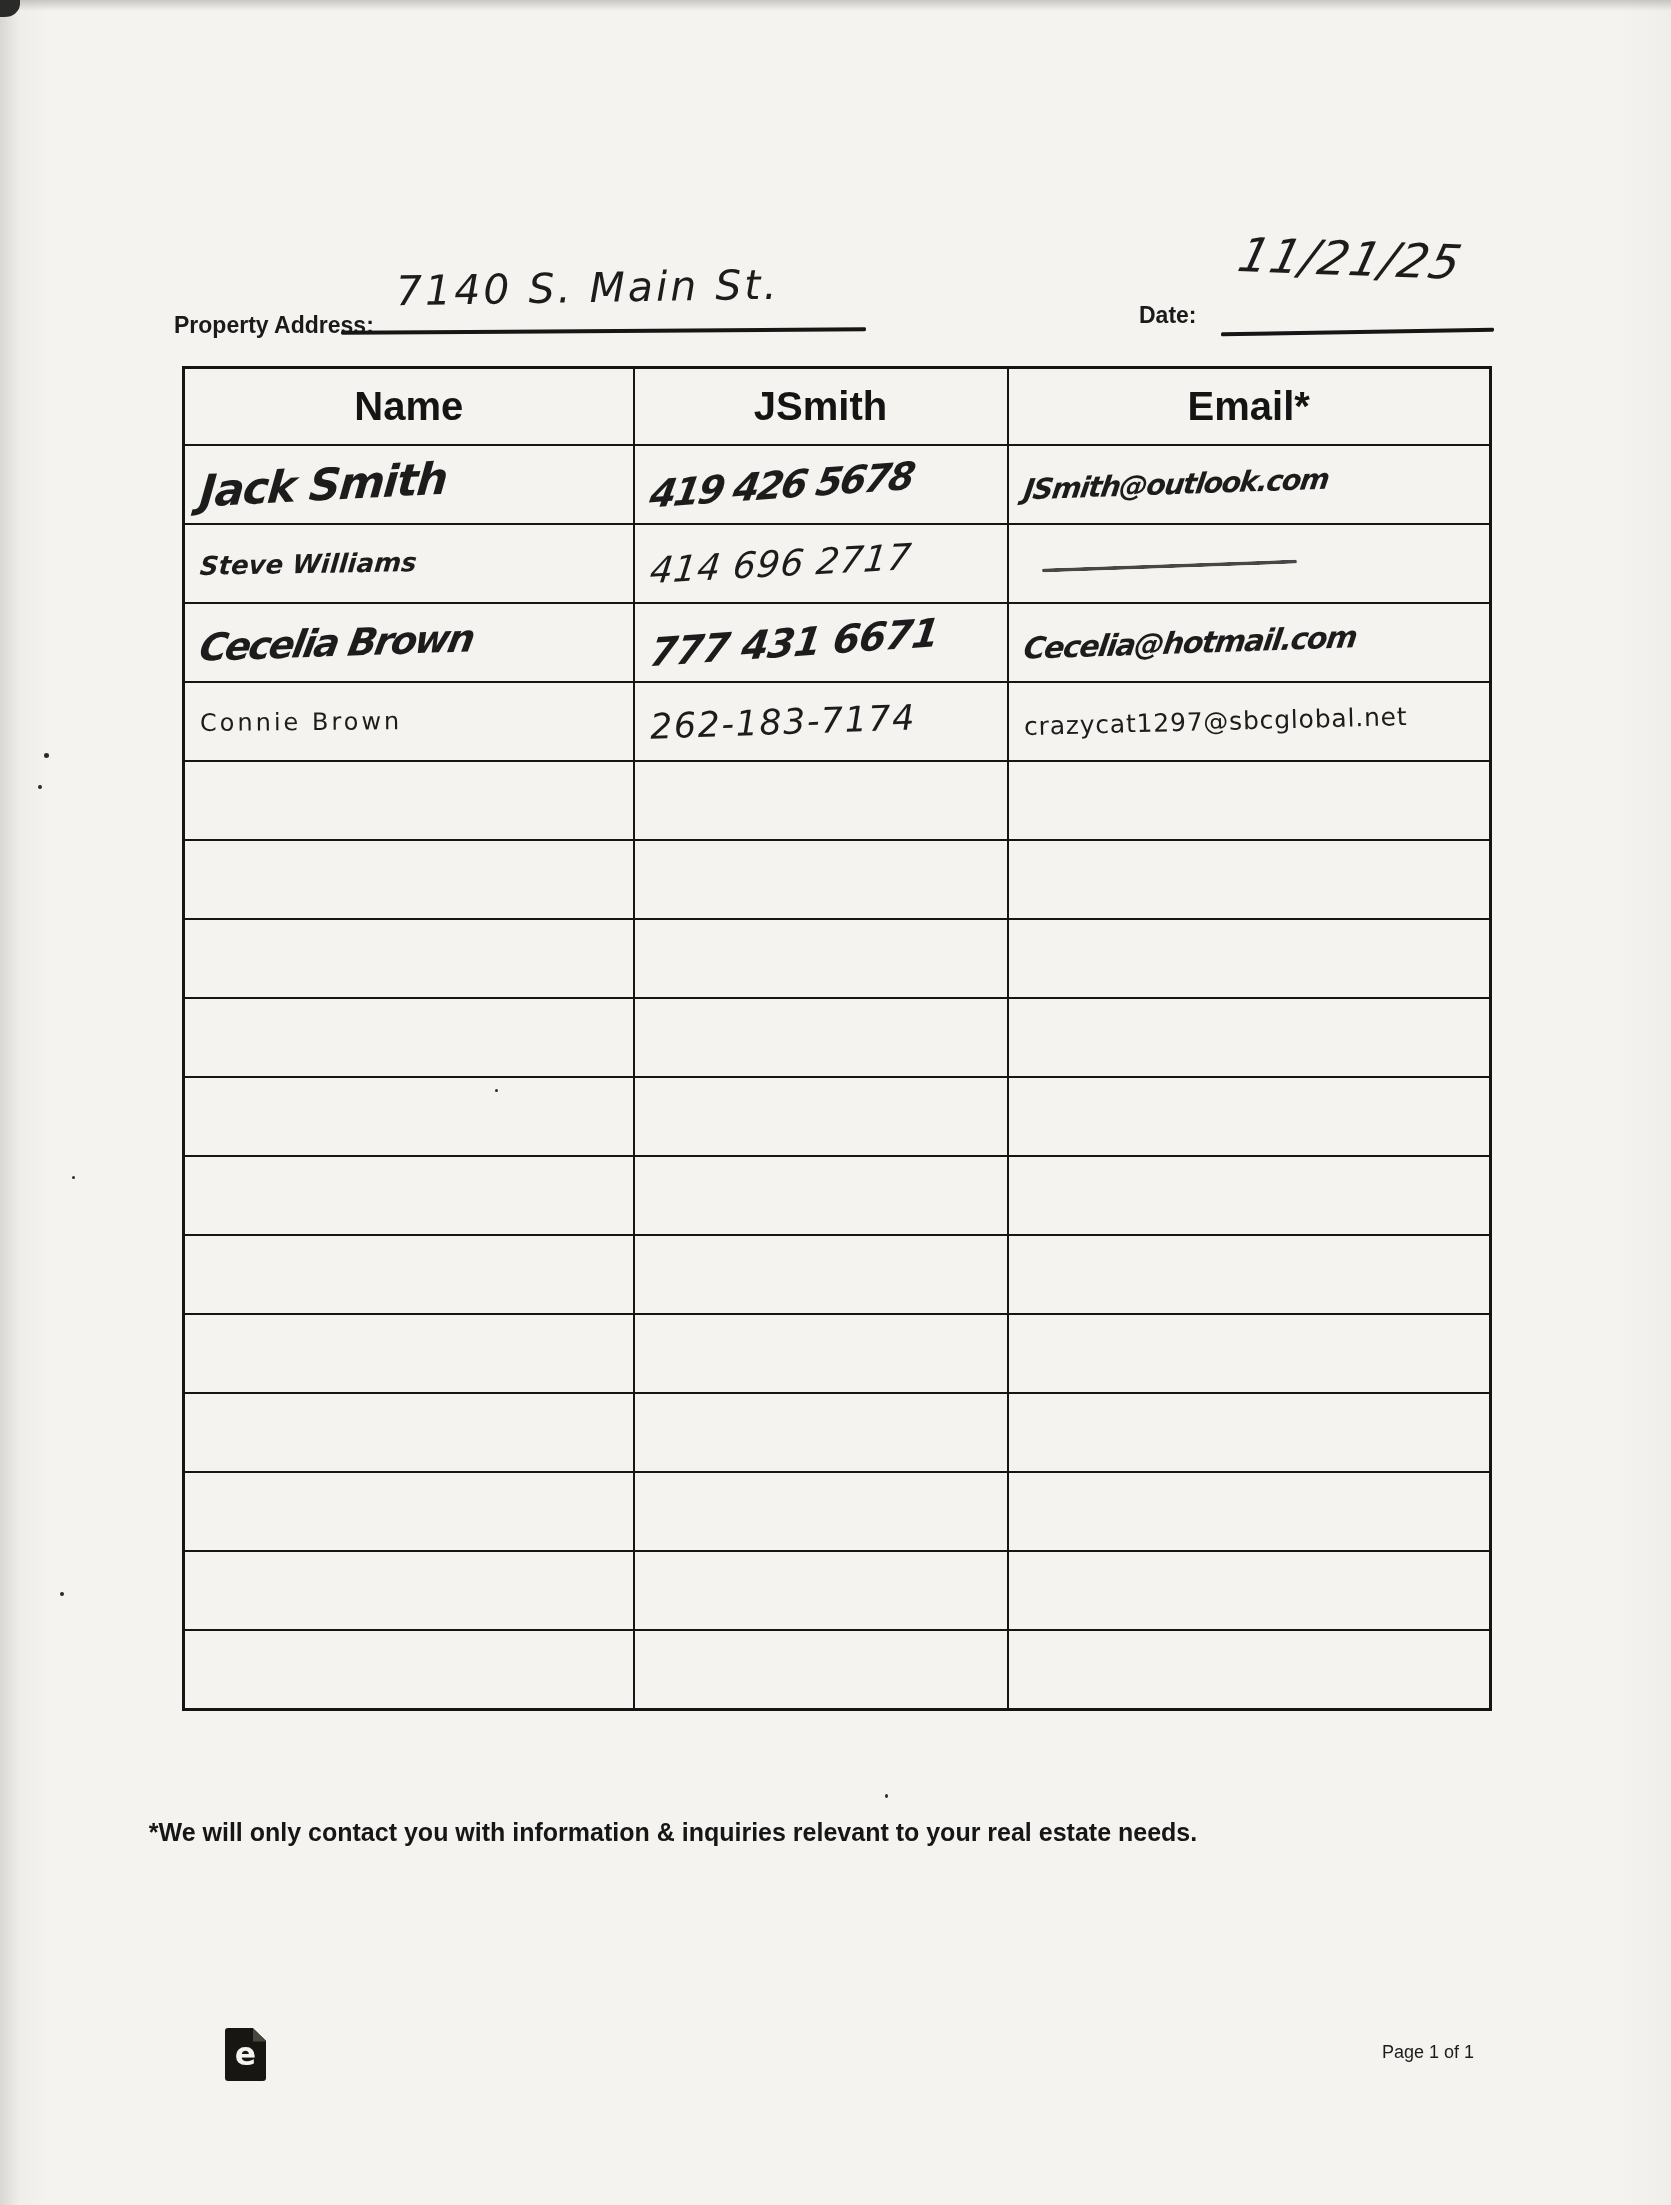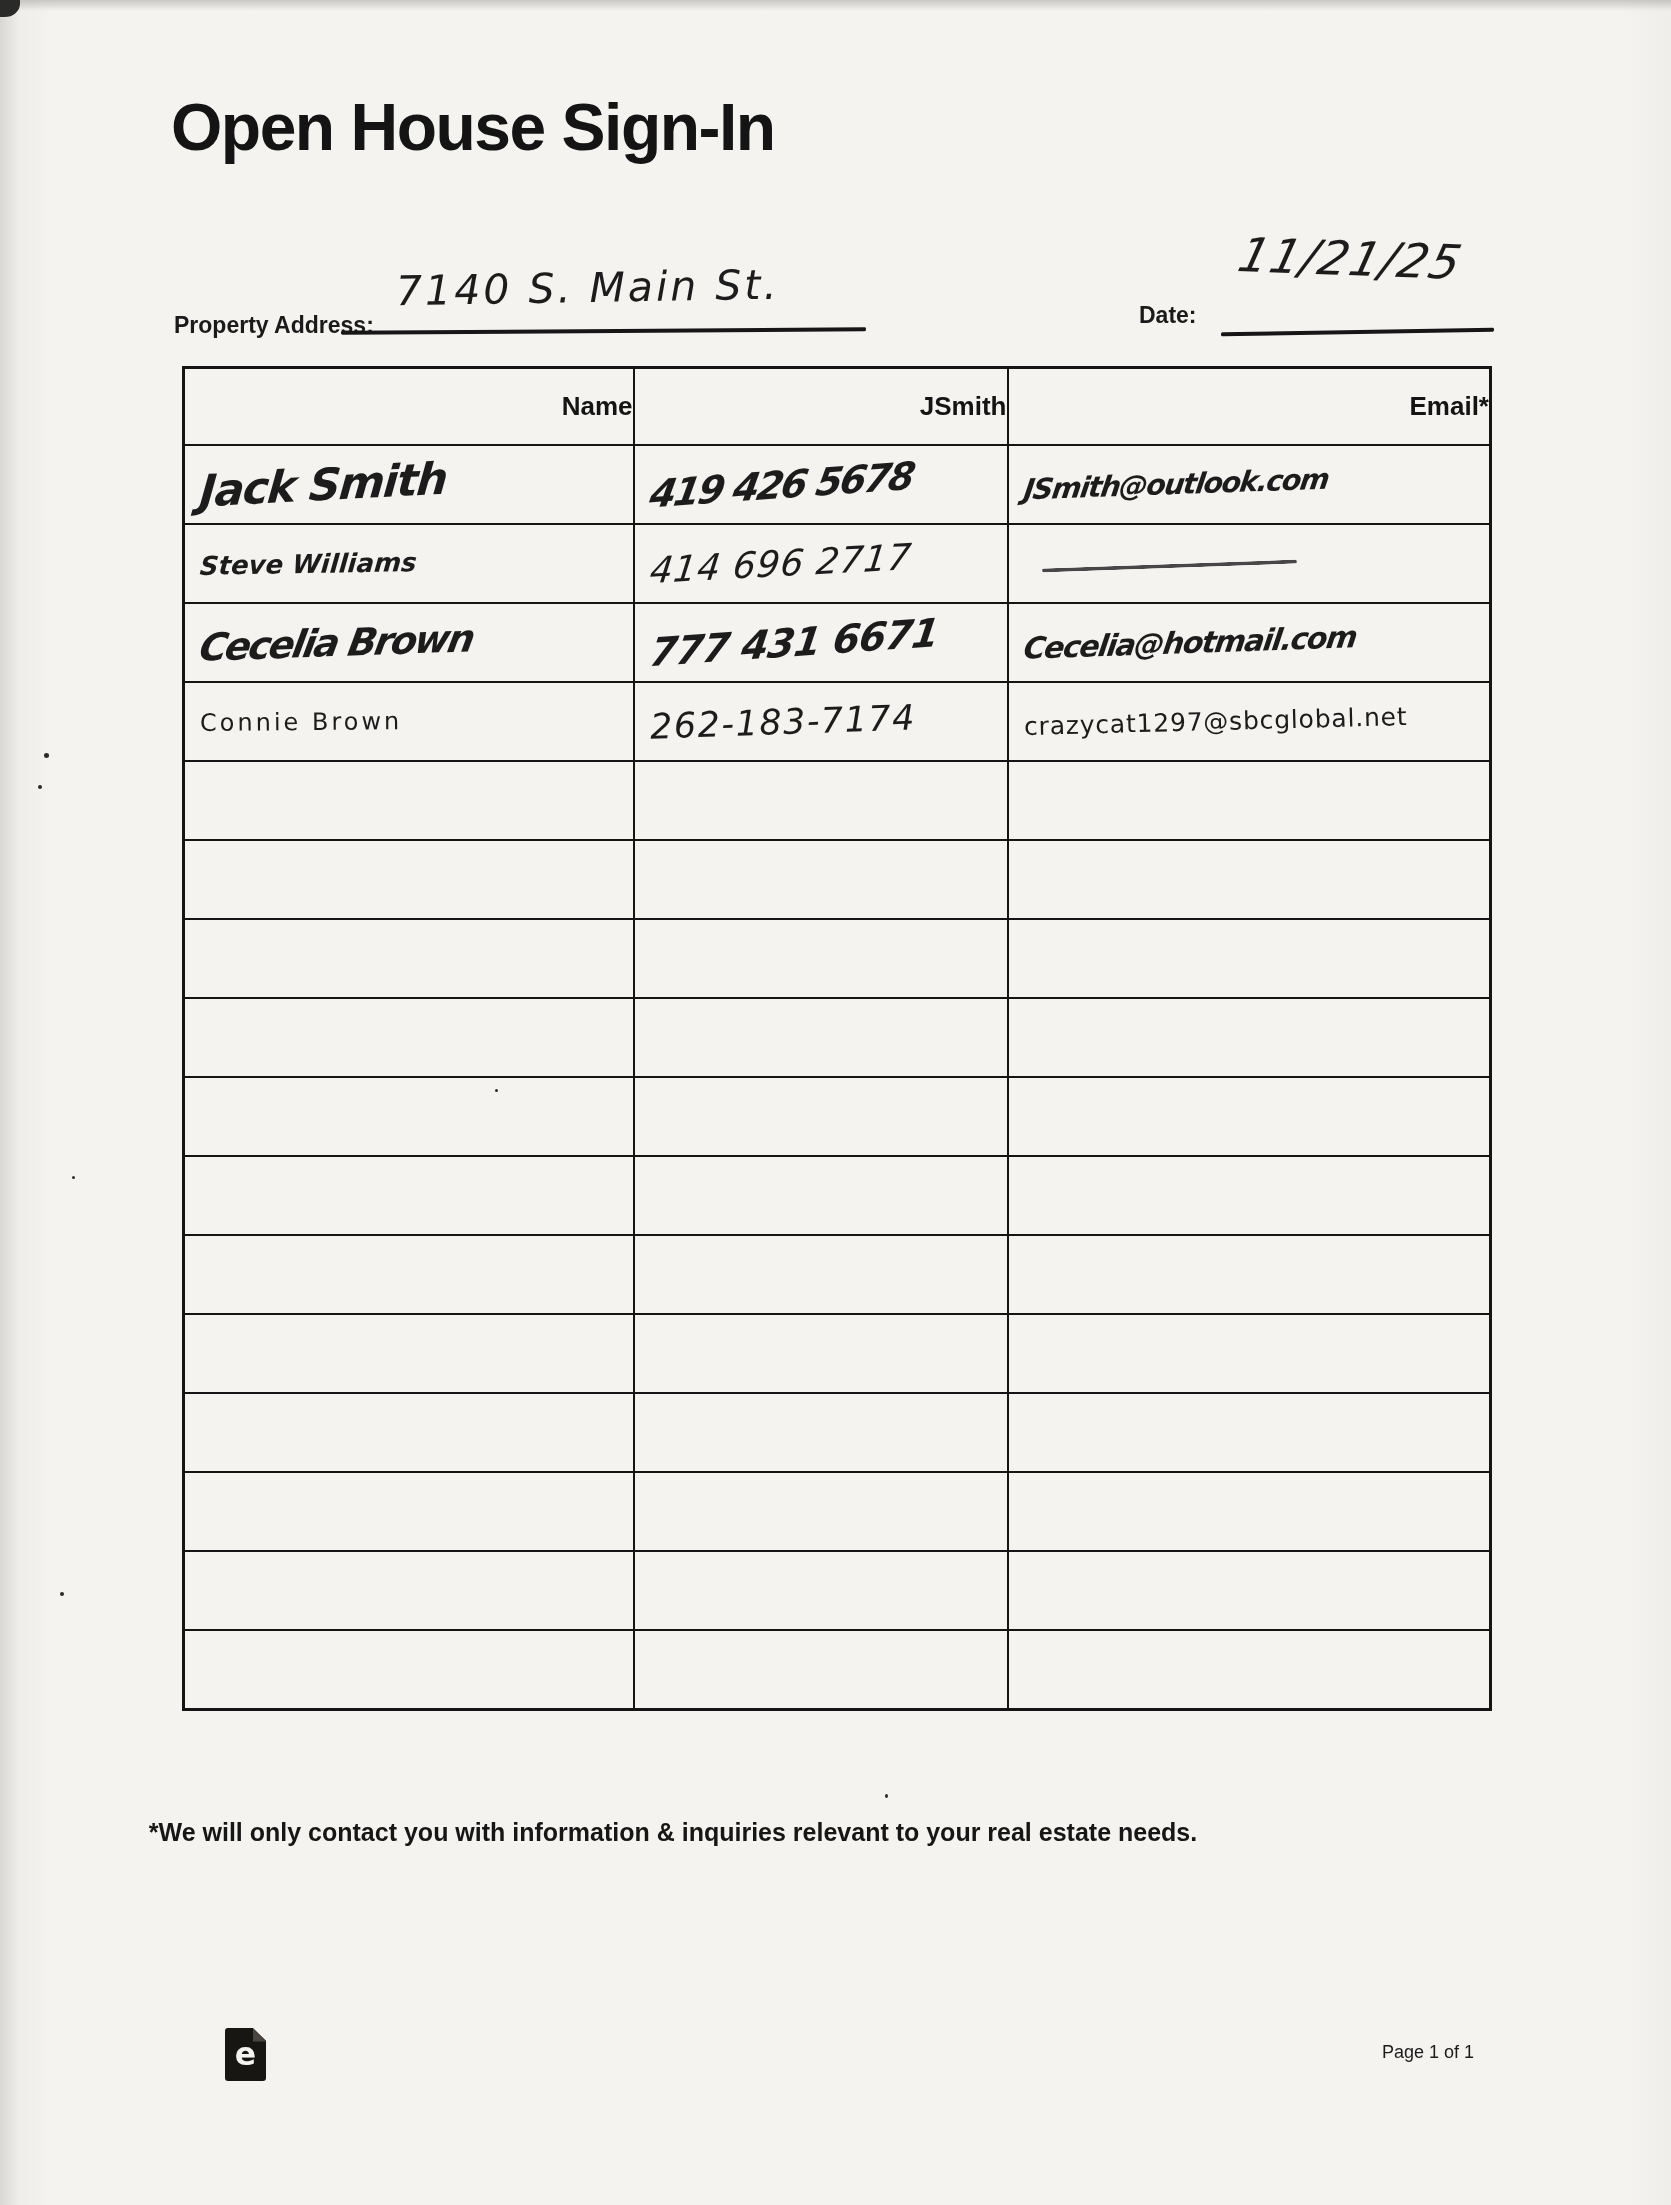--- a/index.html
+++ b/index.html
@@ -46,22 +46,22 @@
   }
   table.signin col.c-name{width:450px;}
   table.signin col.c-phone{width:374px;}
   table.signin col.c-email{width:483px;}
   table.signin th,table.signin td{
     border:2.3px solid #151515;padding:0 0 0 15px;
     vertical-align:middle;overflow:visible;
   }
   table.signin{border:3.8px solid #151515;}
   table.signin th{
-    height:75px;font-size:26px;font-weight:700;color:#141414;
-    text-align:right;padding:0;
+    height:75px;font-size:40px;font-weight:700;color:#141414;
+    text-align:center;padding:0;
   }
   tr.entry-0 td{height:89px;}
   tr.entry td{height:77px;}
   tr.empty td{height:77px;}
 
   .cell-span{display:inline-block;}
   .e0-name{font-size:44px;font-weight:700;transform:rotate(-3deg) skewX(-8deg);letter-spacing:-1.5px;}
   .e0-phone{font-size:38px;font-weight:700;transform:rotate(-4deg) skewX(-14deg);letter-spacing:-2.3px;}
   .e0-email{font-size:28.5px;font-weight:700;transform:rotate(-2deg) skewX(-10deg);letter-spacing:-1.5px;}
   .e1-name{font-size:23px;font-weight:700;transform:rotate(-1deg);letter-spacing:0;}
@@ -110,21 +110,20 @@
   .speck.s4{left:60px;top:1592px;width:3.8px;height:3.8px;}
   .speck.s5{left:495px;top:1089px;width:3px;height:3px;}
   .speck.s6{left:885px;top:1794px;width:3px;height:3.8px;}
   .speck.s7{left:0px;top:0px;width:19.5px;height:16.5px;border-radius:0 0 80% 0;}
 </style>
 </head>
 <body>
 
 <div class="sheet">
 
-  <div class="title">Open House Sign-In</div>
 
   <div class="field-label lbl-address">Property Address:</div>
   <div class="uline uline-address"></div>
   <div class="hw hw-address">7140 S. Main St.</div>
 
   <div class="field-label lbl-date">Date:</div>
   <div class="uline uline-date"></div>
   <div class="hw hw-date">11/21/25</div>
 
   <table class="signin">

